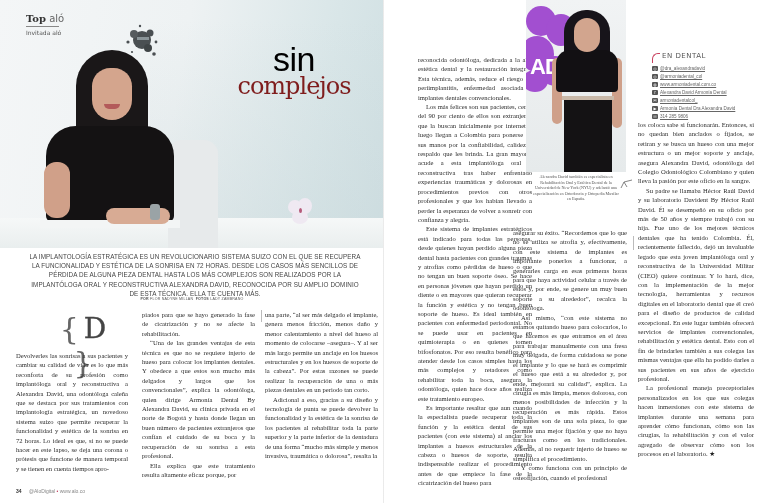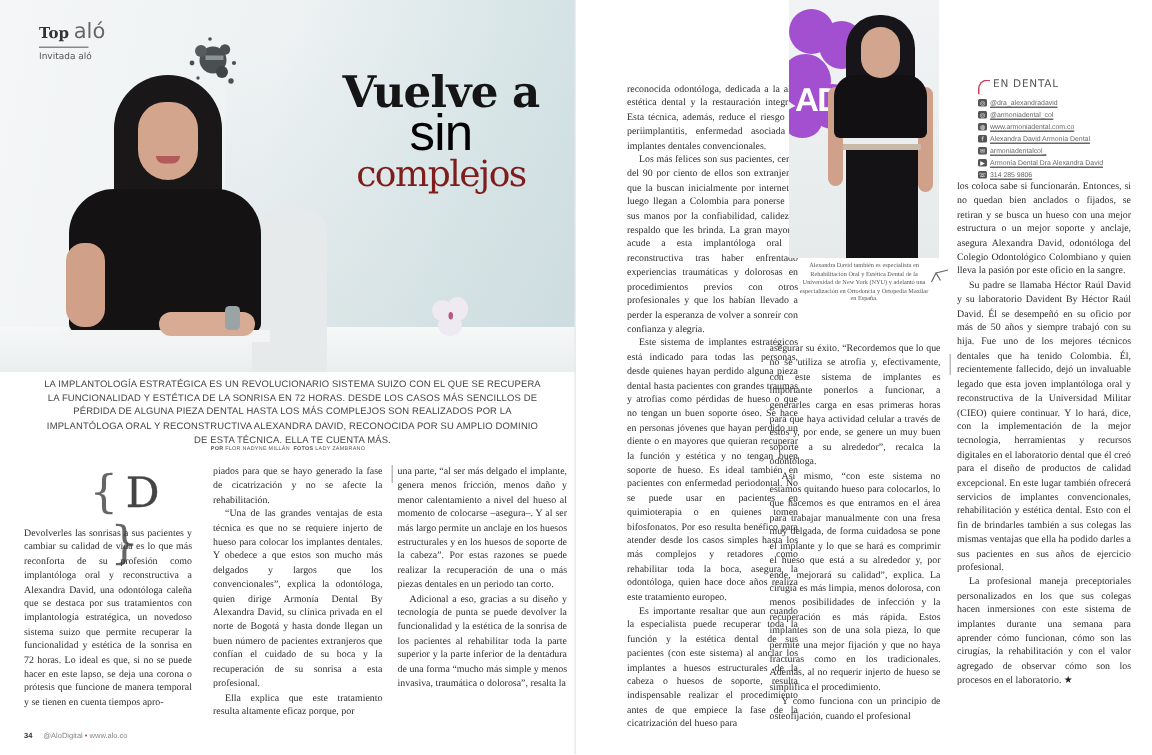--- a/index.html
+++ b/index.html
@@ -13,21 +13,21 @@
   
   .hero { position:absolute; left:0; top:0; width:384px; height:248px;
           background:linear-gradient(100deg,#f4f6f7 0%,#eef2f3 45%,#d9e6e8 80%,#cfdfe2 100%); overflow:hidden; }
   .hero-wall-shadow { position:absolute; left:150px; top:20px; width:234px; height:200px;
           background:linear-gradient(180deg,rgba(255,255,255,0.0),rgba(200,215,218,0.35)); }
   .hero-desk { position:absolute; left:0; top:218px; width:384px; height:30px; background:linear-gradient(180deg,#f6f8f8,#e9eeee); }
 
   .kicker { position:absolute; left:26px; top:13px; }
   .kicker-top { font-family:"DejaVu Serif", serif; font-size:10px; color:#333; }
   .kicker-top b { font-weight:bold; }
-  .kicker-top span { font-family:"DejaVu Sans", sans-serif; font-size:14px; color:#666; }
+  .kicker-top span { font-family:"DejaVu Sans", sans-serif; font-size:10px; color:#666; }
   .kicker-rule { width:33px; height:1px; background:#888; margin:2px 0 2px 0; }
   .kicker-sub { font-family:"DejaVu Sans", sans-serif; font-size:6px; color:#555; }
 
   .ink-splat { position:absolute; left:120px; top:22px; width:42px; height:36px; }
 
   
   .woman { position:absolute; left:40px; top:48px; width:140px; height:180px; }
   .chair { position:absolute; left:128px; top:92px; width:50px; height:120px; background:#e7eaeb; border-radius:14px 14px 4px 4px; }
   .hair { position:absolute; left:36px; top:2px; width:72px; height:160px; background:#1a1718; border-radius:36px 36px 10px 10px; }
   .face { position:absolute; left:52px; top:20px; width:40px; height:52px; background:#d4a58d; border-radius:20px 20px 22px 22px; }
@@ -140,21 +140,20 @@
   <div class="kicker">
     <div class="kicker-top">
       <b>Top</b>
       <span>aló</span>
     </div>
     <div class="kicker-rule"></div>
     <div class="kicker-sub">Invitada aló</div>
   </div>
 
   <div class="headline">
-    <div class="h-bold">Vuelve a</div>
     <div class="h-light">sin</div>
     <div class="h-light-sm">complejos</div>
   </div>
 
   <div class="dek">LA IMPLANTOLOGÍA ESTRATÉGICA ES UN REVOLUCIONARIO SISTEMA SUIZO CON EL QUE SE RECUPERA LA FUNCIONALIDAD Y ESTÉTICA DE LA SONRISA EN 72 HORAS. DESDE LOS CASOS MÁS SENCILLOS DE PÉRDIDA DE ALGUNA PIEZA DENTAL HASTA LOS MÁS COMPLEJOS SON REALIZADOS POR LA IMPLANTÓLOGA ORAL Y RECONSTRUCTIVA ALEXANDRA DAVID, RECONOCIDA POR SU AMPLIO DOMINIO DE ESTA TÉCNICA. ELLA TE CUENTA MÁS.</div>
 
   <div class="byline">
     <b>POR</b>
     <span>FLOR NADYNE MILLÁN</span>
     &nbsp;<b>FOTOS</b>

